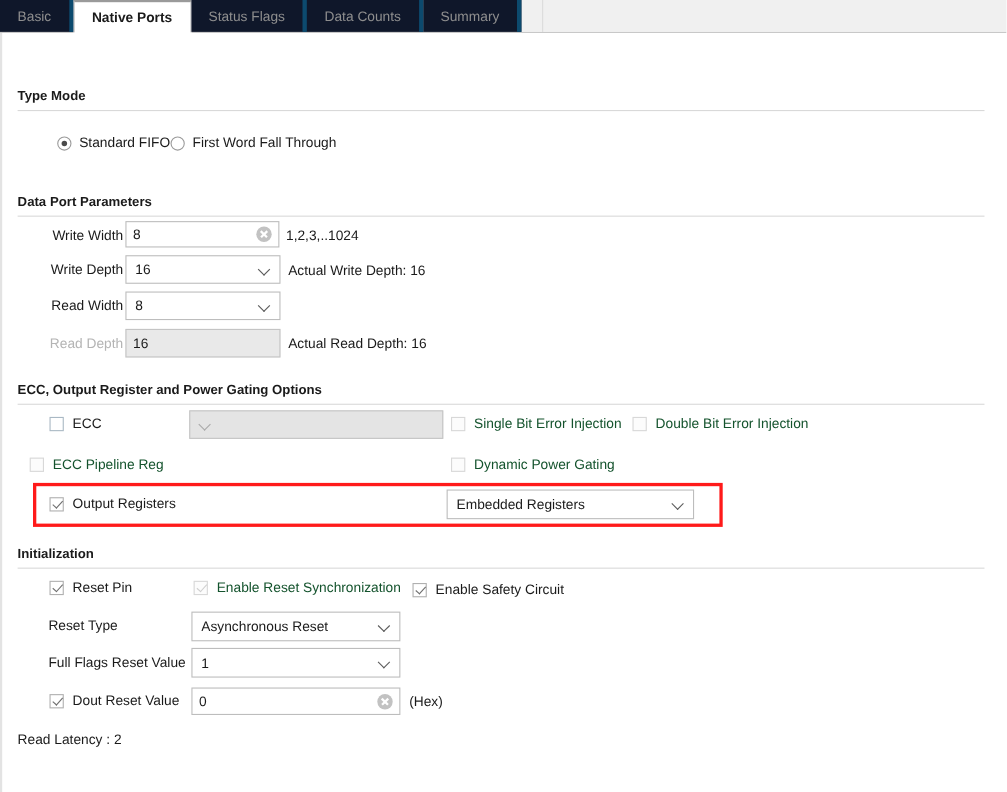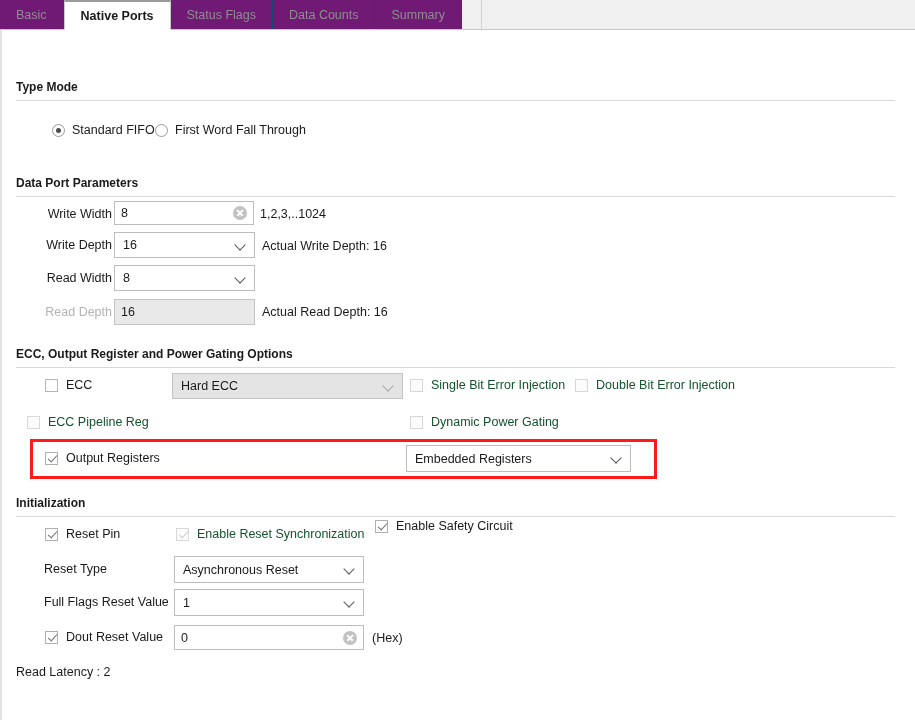--- a/index.html
+++ b/index.html
@@ -25,22 +25,22 @@
     display: flex;
     align-items: stretch;
   }
   .tab {
     position: relative;
     display: flex;
     align-items: center;
     padding: 0 16px;
     font-size: 12.5px;
     color: #8e8e8e;
-    background: #701a75;
-    border-right: 1px solid #0c4a6e;
+    background: #0f172a;
+    border-right: 4px solid #0c4a6e;
     white-space: nowrap;
     cursor: default;
   }
   .tab.active {
     background: #ffffff;
     color: #1a1a1a;
     font-weight: bold;
     border-top: 2px solid #9a9a9a;
     border-right: 1px solid #c8c8c8;
     border-left: 1px solid #c8c8c8;
@@ -325,21 +325,20 @@
 
     <div class="section-title" style="left:14px; top:317px;">ECC, Output Register and Power Gating Options</div>
     <div class="divider" style="left:14px; top:337px; width:879px;"></div>
 
     <div class="cb-wrap" style="left:43px; top:348px;">
       <span class="cb"></span>
       <span class="cb-label">ECC</span>
     </div>
 
     <div class="select disabled" style="left:170px; top:343px; width:231px; height:26px;">
-      <span class="val">Hard ECC</span>
       <span class="chev"></span>
     </div>
 
     <div class="cb-wrap" style="left:408px; top:348px;">
       <span class="cb disabled"></span>
       <span class="cb-label disabled">Single Bit Error Injection</span>
     </div>
 
     <div class="cb-wrap" style="left:573px; top:348px;">
       <span class="cb disabled"></span>
@@ -374,21 +373,21 @@
     <div class="cb-wrap" style="left:43px; top:497px;">
       <span class="cb gray checked"></span>
       <span class="cb-label">Reset Pin</span>
     </div>
 
     <div class="cb-wrap" style="left:174px; top:497px;">
       <span class="cb disabled checked"></span>
       <span class="cb-label disabled">Enable Reset Synchronization</span>
     </div>
 
-    <div class="cb-wrap" style="left:373px; top:489px;align-items:center;">
+    <div class="cb-wrap" style="left:373px; top:499px;align-items:center;">
       <span class="cb gray checked"></span>
       <span class="cb-label">Enable Safety Circuit</span>
     </div>
 
     <div class="row-label" style="left:42px; top:532px;">Reset Type</div>
     <div class="select" style="left:172px; top:526px; width:190px; height:27px;">
       <span class="val">Asynchronous Reset</span>
       <span class="chev"></span>
     </div>
 

